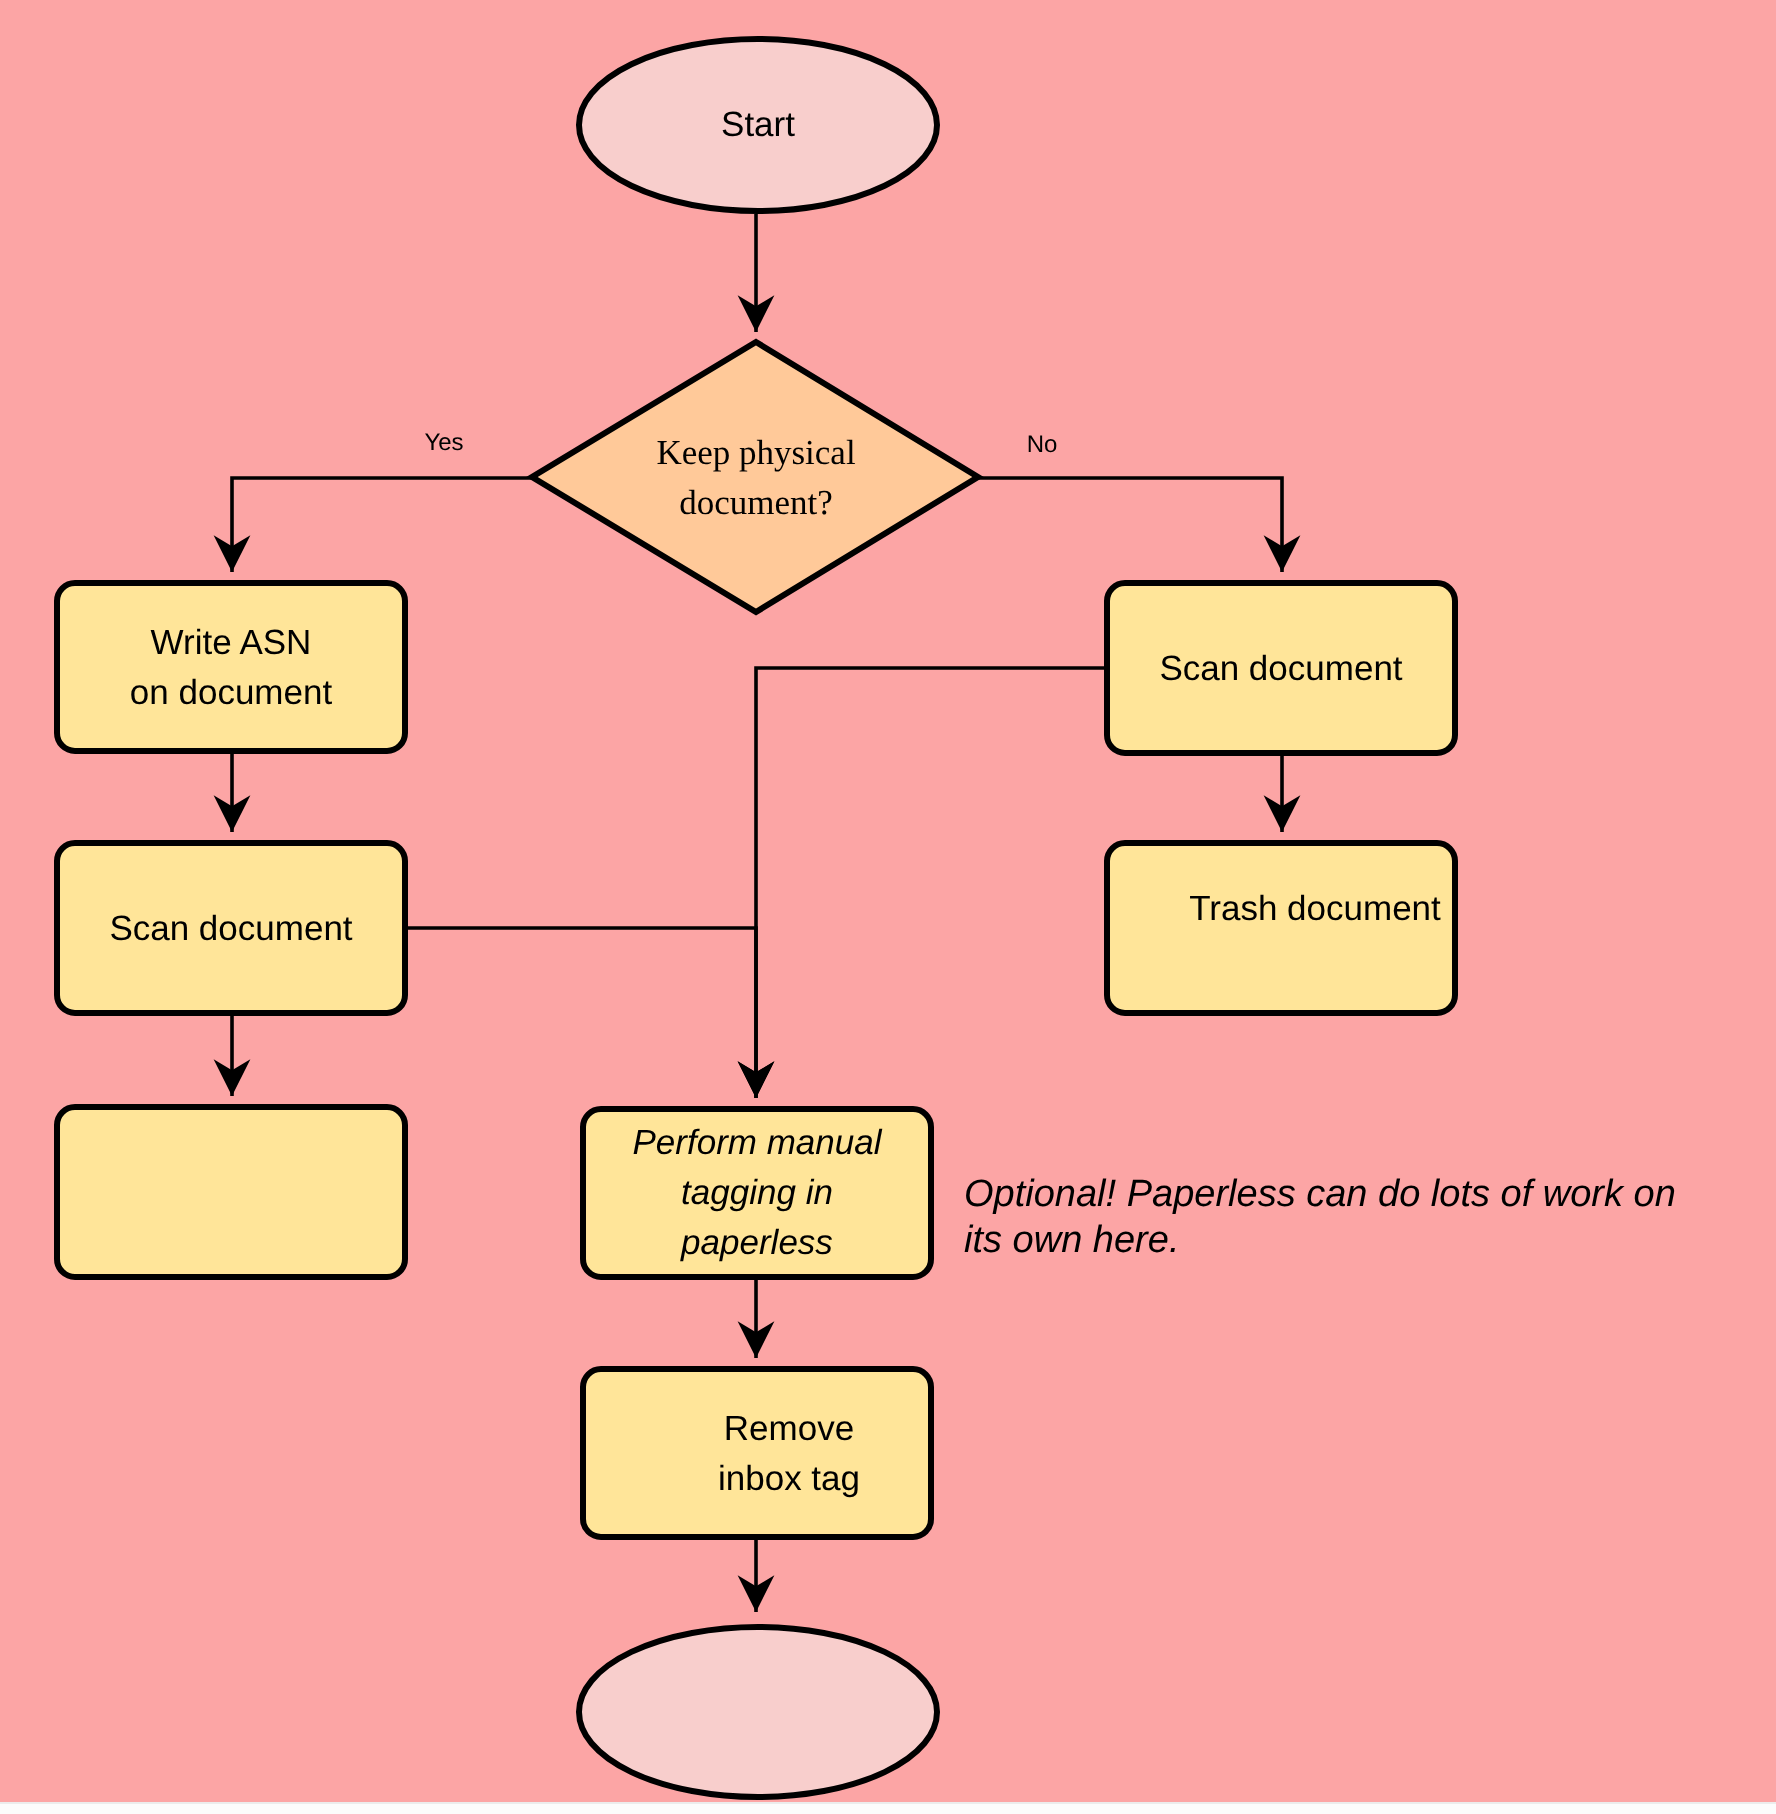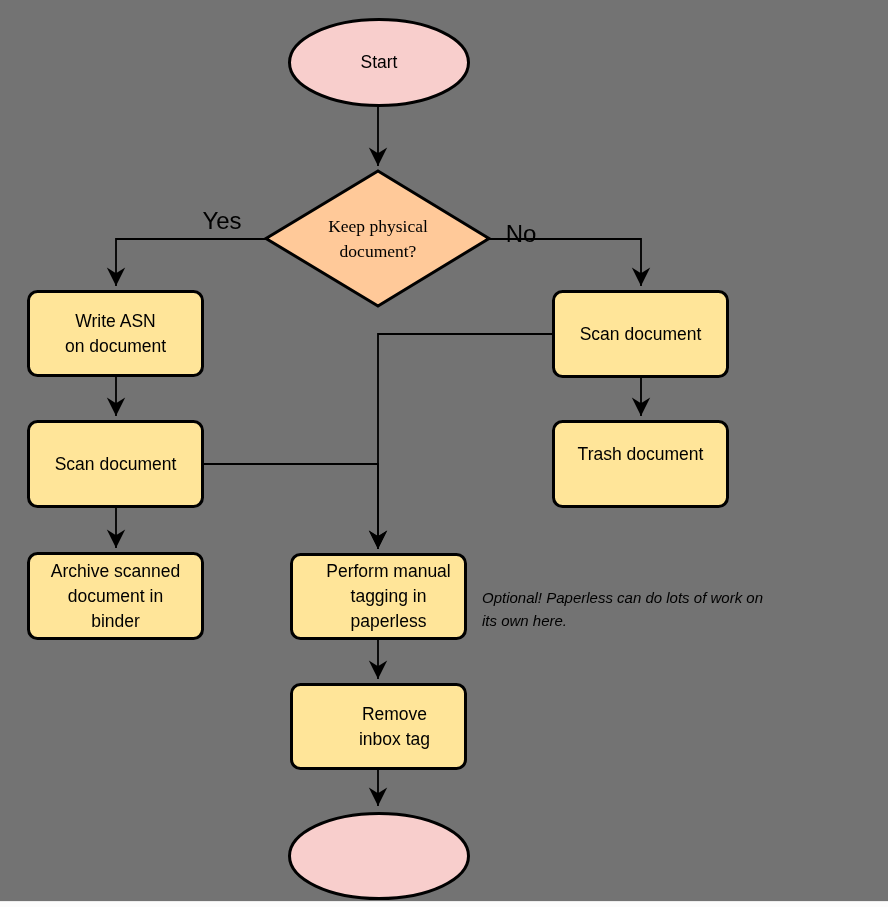--- a/index.html
+++ b/index.html
@@ -1,20 +1,20 @@
 <!DOCTYPE html>
 <html><head>
 <meta charset="utf-8">
 <style>
   html, body { margin: 0; padding: 0; background: #ffffff; }
   .canvas {
     position: relative;
     width: 888px;
     height: 907px;
-    background: #737373;
+    background: #fca5a5;
     font-family: "Liberation Sans", sans-serif;
     overflow: hidden;
   }
   .canvas svg { position: absolute; left: 0; top: 0; }
   .shape { stroke: #000000; stroke-width: 3; }
   .edge  { fill: none; stroke: #000000; stroke-width: 1.8; }
   .label {
     position: absolute;
     display: flex;
     align-items: center;
@@ -23,30 +23,30 @@
     white-space: pre-line;
     font-size: 17.5px;
     line-height: 25px;
     color: #000000;
   }
   .edge-label {
     position: absolute;
     display: flex;
     align-items: center;
     justify-content: center;
-    font-size: 24px;
+    font-size: 12px;
     color: #000000;
   }
   .note {
     position: absolute;
     left: 482px;
     top: 586px;
     width: 404px;
     font-style: italic;
-    font-size: 15px;
+    font-size: 19px;
     line-height: 23px;
     white-space: pre-line;
     color: #000000;
   }
   .bottom-hairline {
     position: absolute;
     left: 0;
     top: 901px;
     width: 888px;
     height: 1px;
@@ -95,33 +95,30 @@
     <rect class="shape" x="291.5" y="684.5" width="174" height="84" rx="9" ry="9" fill="#FFE599"></rect>
     <ellipse class="shape" cx="379" cy="856" rx="89.5" ry="42.5" fill="#F8CECC"></ellipse>
   </svg>
 
   <div class="label" style="left:288px; top:18px;  width:182px; height:89px;">Start</div>
   <div class="label" style="left:266px; top:171px; width:224px; height:135px;font-family:Liberation Serif, serif;">Keep physical
 document?</div>
   <div class="label" style="left:27px;  top:290px; width:177px; height:87px;border-radius:20px;">Write ASN
 on document</div>
   <div class="label" style="left:27px;  top:420px; width:177px; height:88px;">Scan document</div>
-  <div class="label" style="left:27px;  top:552px; width:177px; height:88px;">Archive scanned
-document in
-binder</div>
   <div class="label" style="left:552px; top:290px; width:177px; height:88px;">Scan document</div>
-  <div class="label" style="left:552px; top:420px; width:177px; height:68px;">Trash document</div>
-  <div class="label" style="left:300px; top:553px; width:177px; height:87px;">Perform manual
+  <div class="label" style="left:552px; top:420px; width:177px; height:68px;padding-left:17px;">Trash document</div>
+  <div class="label" style="left:290px; top:553px; width:177px; height:87px;font-style:italic;">Perform manual
 tagging in
 paperless</div>
   <div class="label" style="left:290px; top:683px; width:177px; height:87px;padding-left:16px;">Remove
 inbox tag</div>
 
   <div class="edge-label" style="left:197px; top:209px; width:50px; height:24px;">Yes</div>
-  <div class="edge-label" style="left:496px; top:210px; width:50px; height:24px;margin-top:12px;">No</div>
+  <div class="edge-label" style="left:496px; top:210px; width:50px; height:24px;">No</div>
 
   <div class="note">Optional! Paperless can do lots of work on
 its own here.</div>
 
   <div class="bottom-hairline"></div>
   <div class="bottom-strip"></div>
 
 </div>
 
 </body></html>

